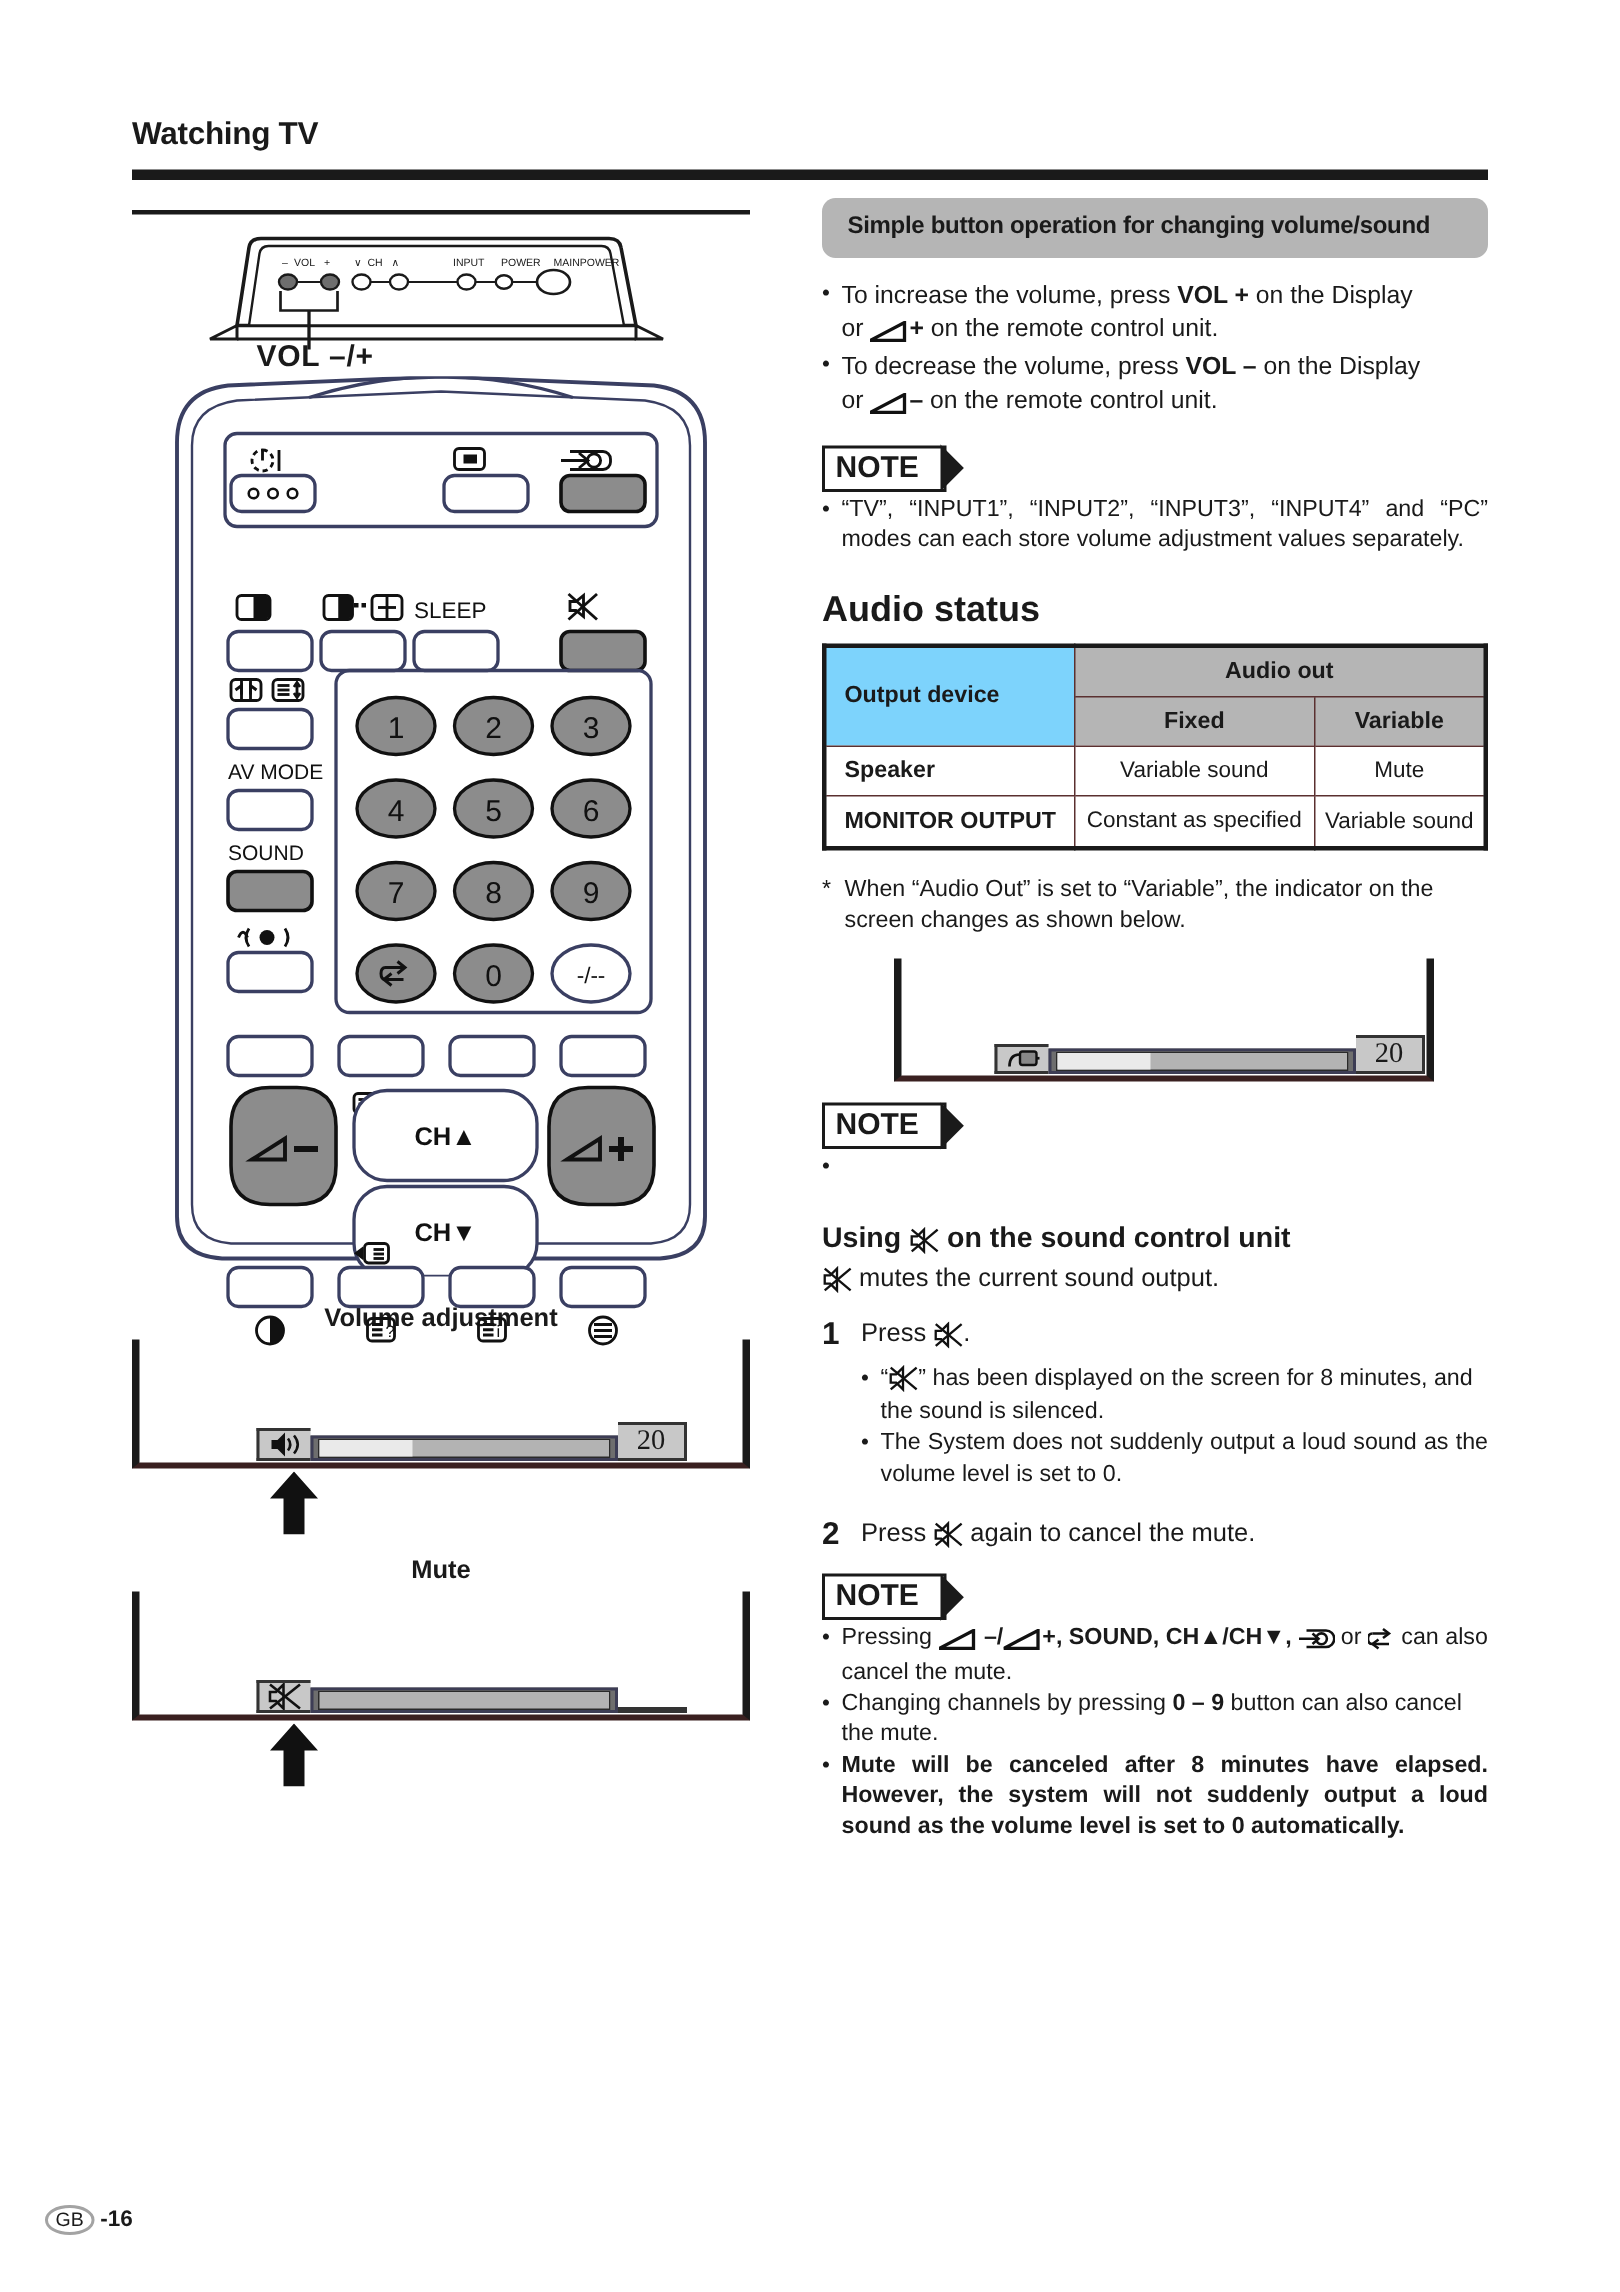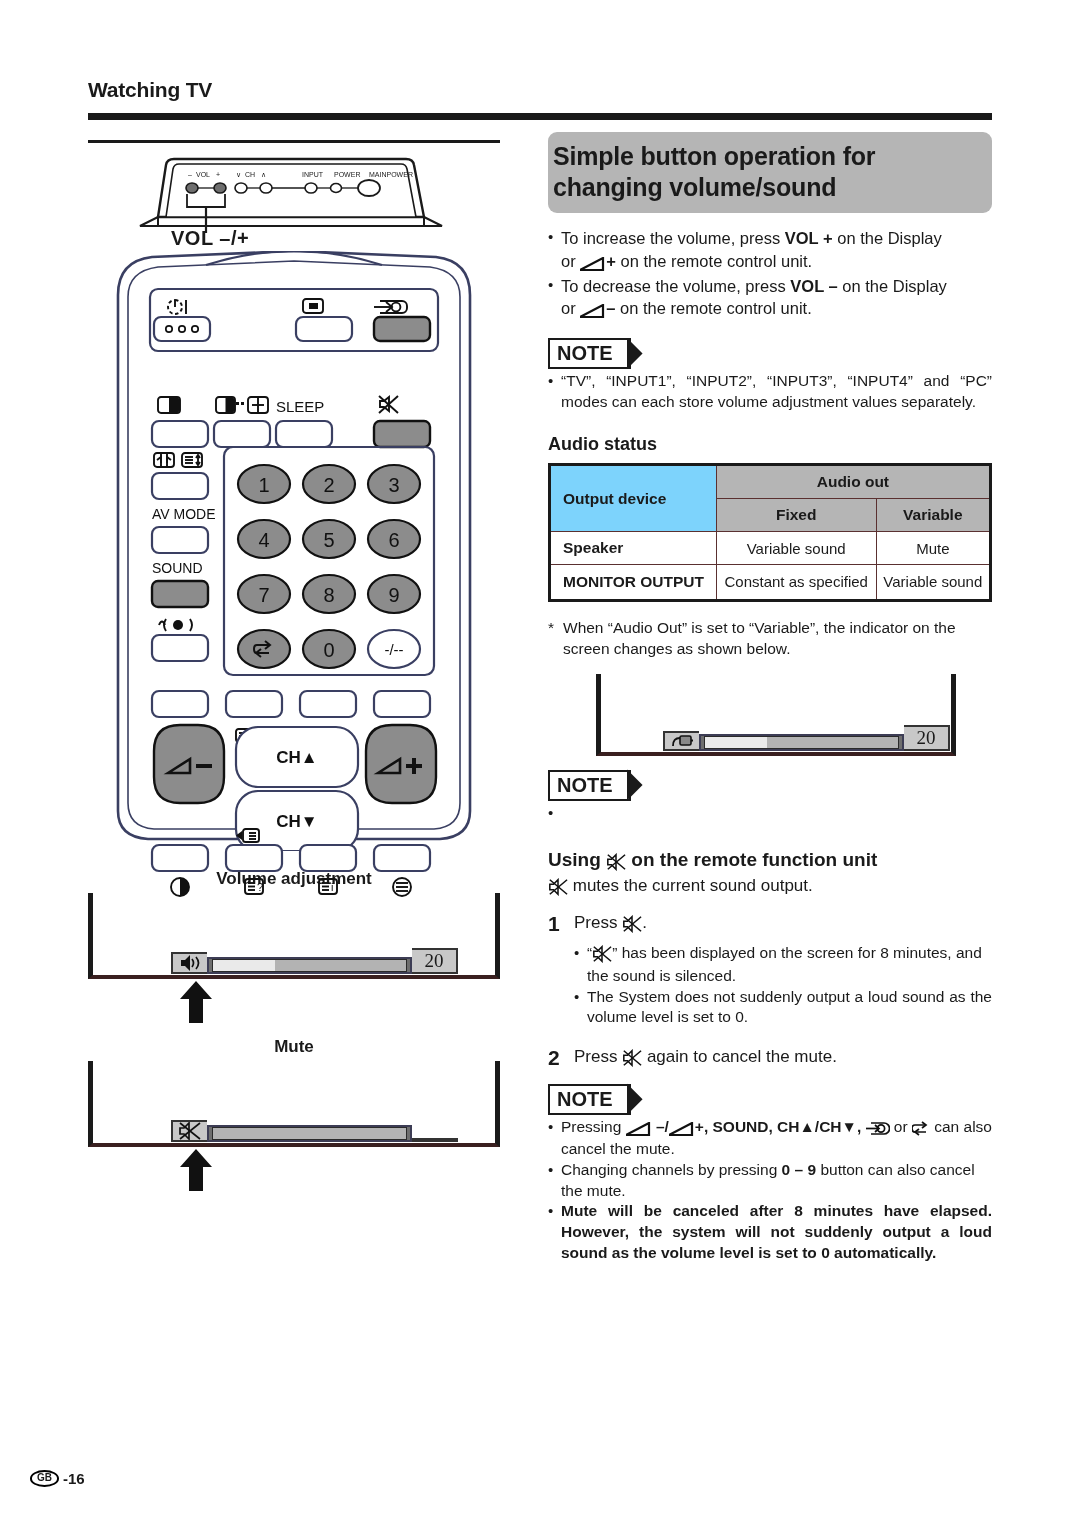--- a/index.html
+++ b/index.html
@@ -26,23 +26,23 @@
     width:904px; height:7px; background:#1a1a1a;
   }
 
   .footer {
     position:absolute; left:30px; top:1470px;
     font-size:15px; font-weight:bold;
     display:flex; align-items:center; gap:4px;
   }
   .gb-badge {
     display:inline-block;
-    border:2px solid #000000;
+    border:2px solid #a3a3a3;
     border-radius:50%;
-    font-size:10px; font-weight:bold;
+    font-size:13px; font-weight:normal;
     padding:1px 5px 1px 5px;
     line-height:1.05;
   }
 
   
   #left-col { position:absolute; left:88px; top:140px; width:412px; }
 
   .subhead {
     text-align:center; font-size:17px; font-weight:bold;
     margin-bottom:6px;
@@ -102,22 +102,22 @@
     border:2px solid #333; border-left:none;
   }
   .up-arrow { position:absolute; left:86px; top:88px; }
 
   
   #right-col { position:absolute; left:548px; top:132px; width:444px; }
 
   .banner {
     background:#b5b5b5;
     border-radius:9px;
-    padding:9px 13px 11px 5px;
-    font-size:25px; font-weight:bold;
+    padding:9px 13px 11px 17px;
+    font-size:16px; font-weight:bold;
     line-height:1.22;
     letter-spacing:-0.2px;
   }
 
   .bullets { margin-top:14px; font-size:16.5px; line-height:1.38; }
   .bullet-row { display:flex; align-items:flex-start; }
   .bullet-dot { width:13px; flex:0 0 13px; font-size:15px; line-height:1.38; }
   .bullet-body { flex:1; }
 
   .note-tag {
@@ -131,21 +131,21 @@
   .note-tag::after {
     content:""; position:absolute; right:-14px; top:-2.5px; bottom:-2.5px;
     width:16px;
     background:#1a1a1a;
     clip-path:polygon(0 0, 100% 50%, 0 100%);
   }
   .note-block { margin-top:16px; }
   .note-text { font-size:15.5px; line-height:1.33; }
   .note-text.justified { text-align:justify; }
 
-  .section-title { font-size:18px; font-weight:bold; margin-top:22px; }
+  .section-title { font-size:24px; font-weight:bold; margin-top:22px; }
 
   
   table.audio {
     border-collapse:collapse; width:100%;
     margin-top:8px;
     border:3px solid #1a1a1a;
   }
   table.audio td, table.audio th {
     border:1.5px solid #5a3030;
     text-align:center;
@@ -579,21 +579,21 @@
       <div class="bullet-row">
         <div class="bullet-dot">•</div>
       </div>
     </div>
 
     <div class="section-title" style="margin-top:26px; font-size:19px;">
       <span>Using </span><span class="ico"><svg class="ico-mute" viewBox="0 0 22 18">
             <path d="M2,6 h4 l5,-5 v16 l-5,-5 h-4 z" fill="none" stroke="#111" stroke-width="1.7"></path>
             <line x1="2" y1="1" x2="21" y2="17" stroke="#111" stroke-width="1.7"></line>
             <line x1="21" y1="1" x2="2" y2="17" stroke="#111" stroke-width="1.7"></line>
-          </svg></span><span> on the remote function unit</span>
+          </svg></span><span> on the sound control unit</span>
     </div>
     <div style="font-size:17px; margin-top:3px;">
       <span class="ico"><svg class="ico-mute" viewBox="0 0 22 18">
             <path d="M2,6 h4 l5,-5 v16 l-5,-5 h-4 z" fill="none" stroke="#111" stroke-width="1.7"></path>
             <line x1="2" y1="1" x2="21" y2="17" stroke="#111" stroke-width="1.7"></line>
             <line x1="21" y1="1" x2="2" y2="17" stroke="#111" stroke-width="1.7"></line>
           </svg></span><span> mutes the current sound output.</span>
     </div>
 
     <div class="steps">

